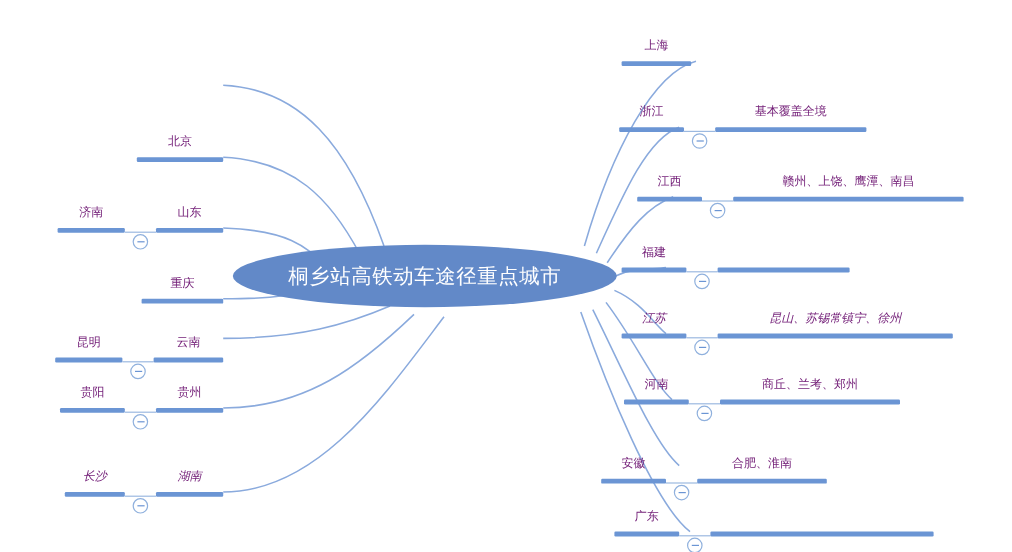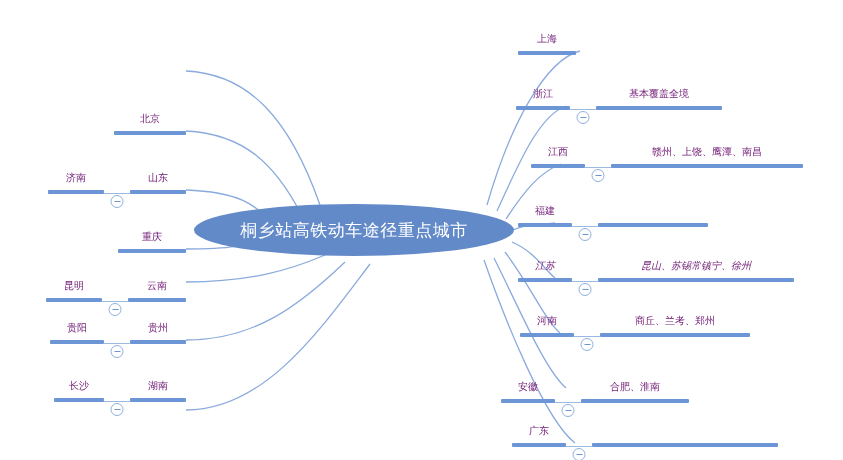--- a/index.html
+++ b/index.html
@@ -210,21 +210,21 @@
         <span class="minus"></span>
         <span class="bar-link"></span>
       </span>
       <span class="seg">
         <span class="txt">贵州</span>
         <span class="bar" style="width:56px;"></span>
       </span>
     </div>
   </div>
 
-  <div class="node left" style="left:44px; top:376px; width:142px;">
+  <div class="node left" style="left:44px; top:388px; width:142px;font-style:italic;">
     <div class="row">
       <span class="seg">
         <span class="txt">长沙</span>
         <span class="bar" style="width:50px;"></span>
       </span>
       <span class="gap">
         <span class="minus"></span>
         <span class="bar-link"></span>
       </span>
       <span class="seg">

